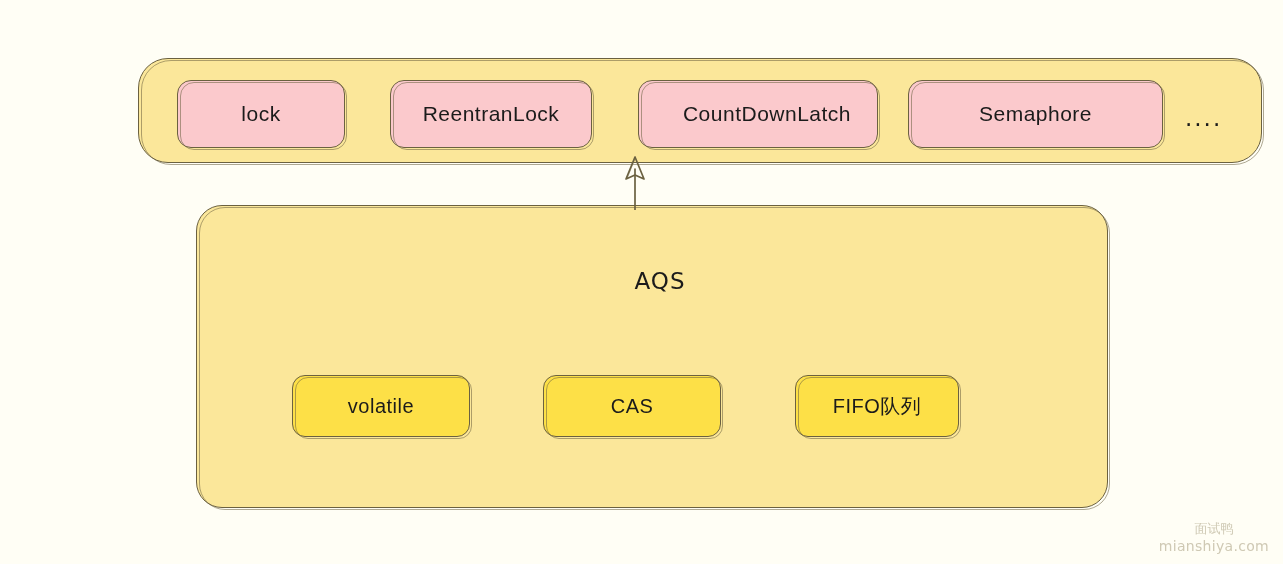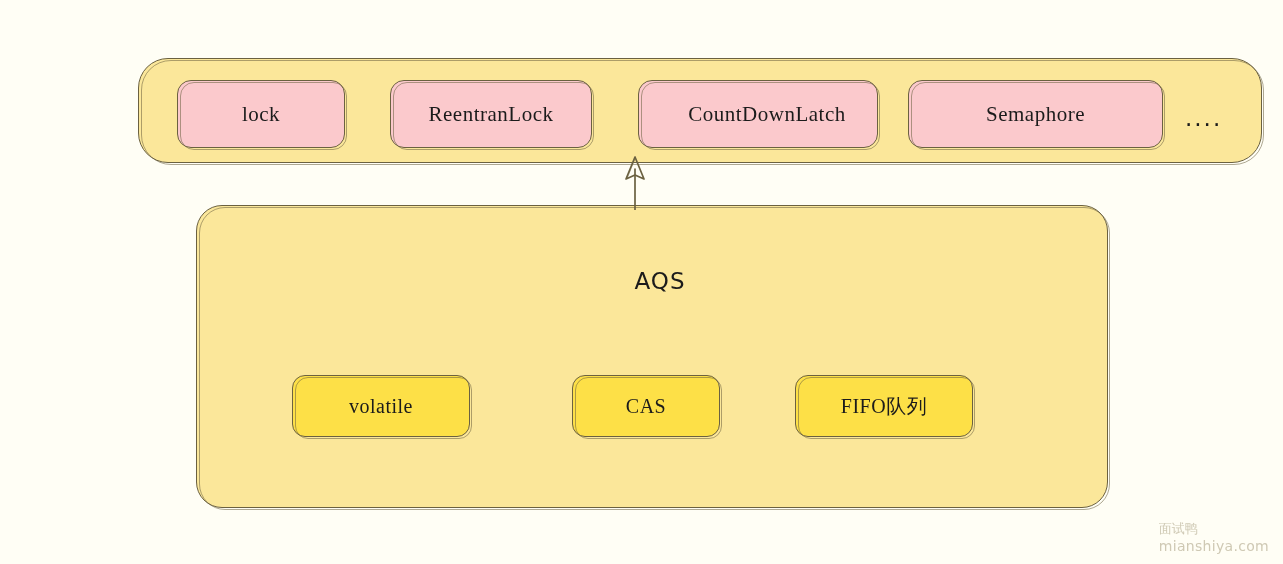--- a/index.html
+++ b/index.html
@@ -31,21 +31,21 @@
     align-items: center;
     justify-content: center;
     color: #1b1b1b;
   }
 
   .label {
     position: relative;
     z-index: 3;
     white-space: nowrap;
     letter-spacing: 0.5px;
-    font-family: Liberation Serif, serif;
+    font-family: Liberation Sans, sans-serif;
     text-align: center;
   }
 
   
   .sketch {
     border-style: solid;
     border-color: #6b6140;
   }
   .sketch::before {
     content: "";
@@ -136,21 +136,21 @@
     width: 46px;
     height: 55px;
     z-index: 5;
   }
 
   
   .watermark {
     position: absolute;
     right: 14px;
     bottom: 8px;
-    text-align: left;
+    text-align: center;
     color: #cfc9b4;
     line-height: 1.35;
     z-index: 6;
   }
   .watermark .wm-cn { font-size: 13px; display: block; }
   .watermark .wm-en { font-size: 14px; display: block; letter-spacing: 0.3px; }
 </style>
 </head>
 <body>
 
@@ -183,25 +183,25 @@
   </svg>
 
   <div class="node sketch group-bottom"></div>
 
   <div class="aqs-title">AQS</div>
 
   <div class="node sketch blue-box" style="left:292px; width:178px;">
     <span class="label">volatile</span>
   </div>
 
-  <div class="node sketch blue-box" style="left:572px; width:148px;">
+  <div class="node sketch blue-box" style="left:543px; width:178px;">
     <span class="label">CAS</span>
   </div>
 
-  <div class="node sketch blue-box" style="left:795px; width:178px;">
+  <div class="node sketch blue-box" style="left:795px; width:164px;">
     <span class="label">FIFO队列</span>
   </div>
 
   <div class="watermark">
     <span class="wm-cn">面试鸭</span>
     <span class="wm-en">mianshiya.com</span>
   </div>
 
 </div>
 

